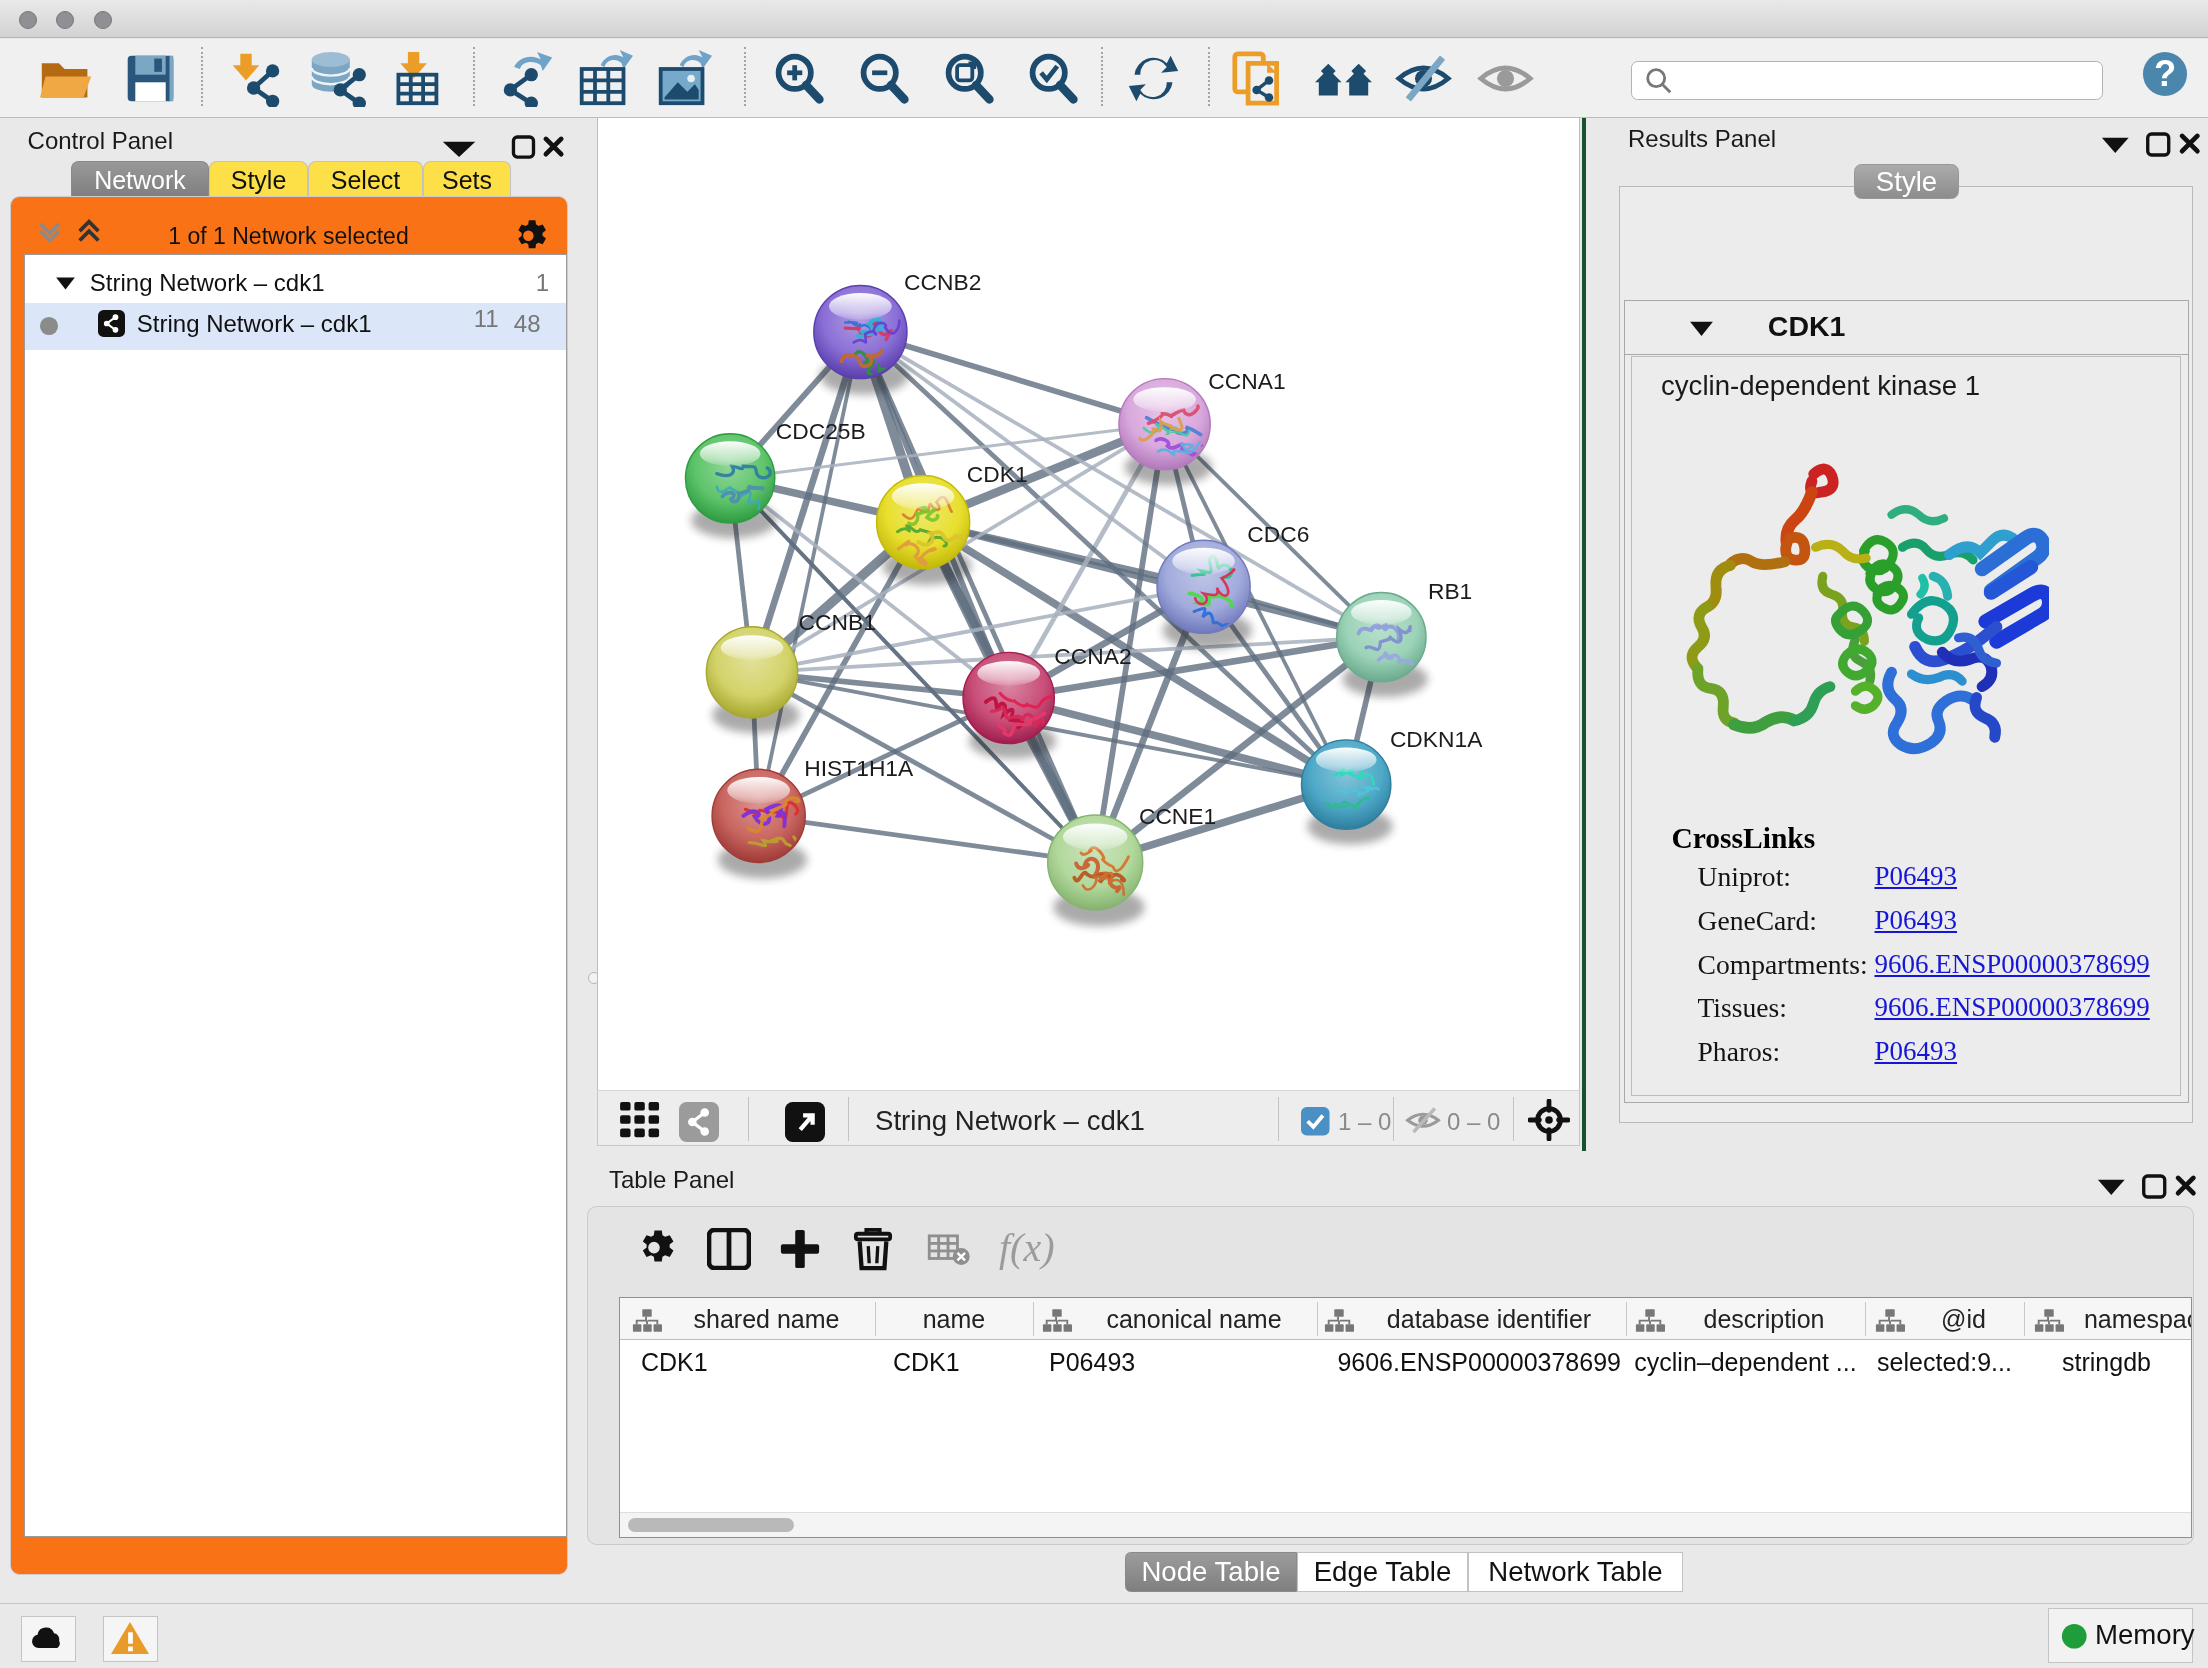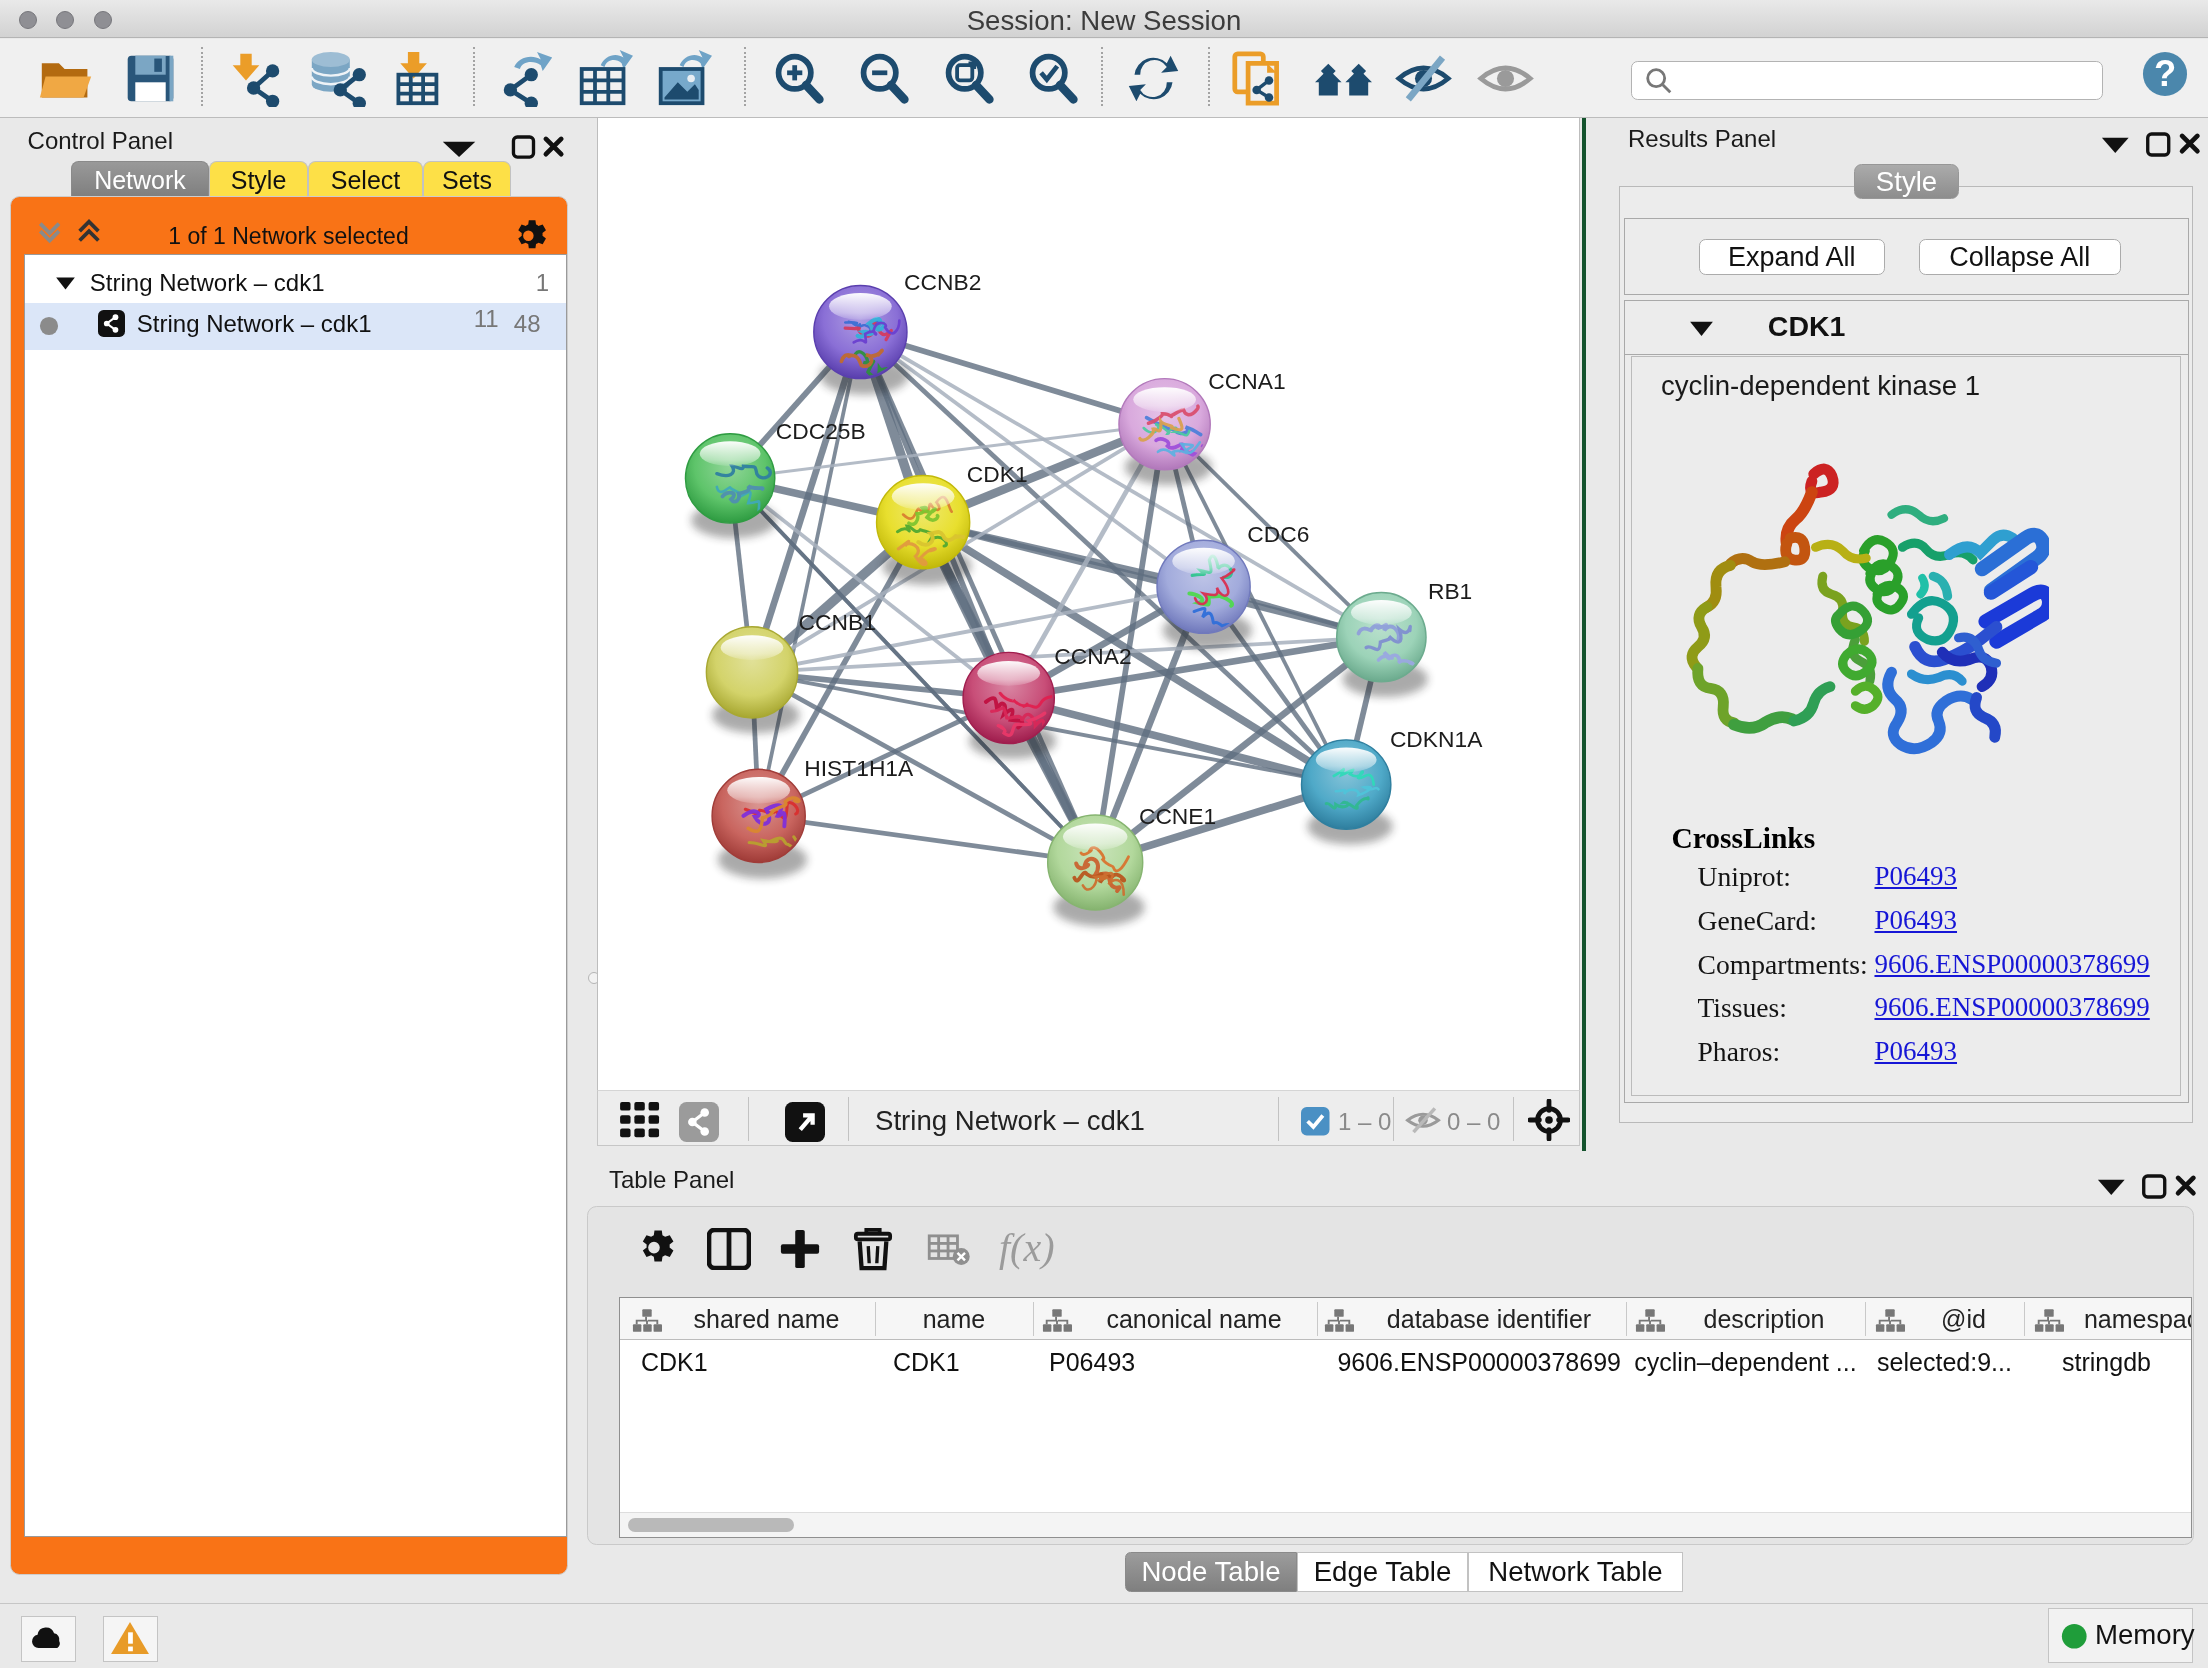--- a/index.html
+++ b/index.html
@@ -84,21 +84,20 @@
     border-top:1px solid #c6c6c6; }
   .sbtn { position:absolute; top:12.4px; height:46px; background:#f5f5f5; border:1.9px solid #c4c4c4; }
 </style>
 </head>
 <body>
 
 <div id="titlebar" class="abs">
   <div class="light" style="left:19px"></div>
   <div class="light" style="left:56px"></div>
   <div class="light" style="left:94px"></div>
-  <div id="wtitle">Session: New Session</div>
 </div>
 
 <div id="toolbar" class="abs">
   <svg class="tbi" style="left:36px" width="61" height="57" viewBox="0 0 64 60">
   <path d="M6 14 L24 14 L30 20 L54 20 L54 50 L6 50 Z" fill="#b36a10"></path>
   <path d="M10 28 L58 28 L50 50 L4 50 Z" fill="#f0a844"></path>
 </svg>
 <svg class="tbi" style="left:122px" width="57" height="57" viewBox="0 0 60 60">
   <rect x="6" y="6" width="48" height="48" rx="4" fill="#29567a"></rect>
   <rect x="14" y="6" width="32" height="20" fill="#7ba6c4"></rect>
@@ -625,24 +624,20 @@
 <div class="abs" style="left:1396px;top:1151px;width:13.3px;height:13.3px;border:1px solid #c0c0c0;border-radius:50%;background:#dedede"></div>
 
 <div id="rpanel" class="abs">
   <div class="ptitle abs" style="left:42px;top:6.7px">Results Panel</div>
   <svg class="abs" style="left:514px;top:14.3px" width="105" height="25" viewBox="0 0 110 26">
     <path d="M2 6 L30 6 L16 22 Z" fill="#111"></path>
     <rect x="50" y="2" width="22" height="22" rx="4" fill="none" stroke="#111" stroke-width="3.5"></rect>
     <path d="M86 4 L102 20 M102 4 L86 20" stroke="#111" stroke-width="5" stroke-linecap="round"></path>
   </svg>
   <div id="rbox">
-    <div id="rboxa">
-      <div class="rbtn" style="left:74px;width:186px">Expand All</div>
-      <div class="rbtn" style="left:294px;width:202px">Collapse All</div>
-    </div>
     <div id="rboxb">
       <div id="cdk1row">
         <svg class="abs" style="left:63px;top:18px" width="27" height="19" viewBox="0 0 28 20">
             <path d="M2 3 L26 3 L14 18 Z" fill="#111"></path>
           </svg>
         <span class="abs" style="left:143px;top:8.6px;font-size:28.5px;font-weight:bold;color:#111">CDK1</span>
       </div>
       <div id="rwhite">
         <div class="abs" style="left:28.5px;top:13.3px;font-size:27.6px;color:#1a1a1a">cyclin-dependent kinase 1</div>
         <svg class="abs" style="left:46px;top:103px" width="371" height="304" viewBox="0 0 410 335">

